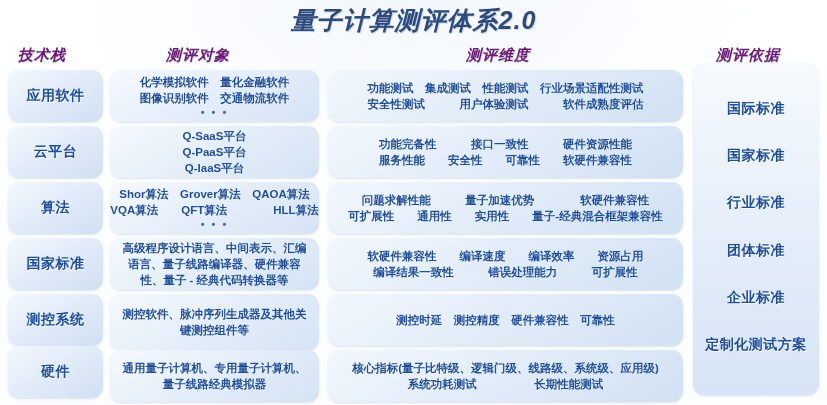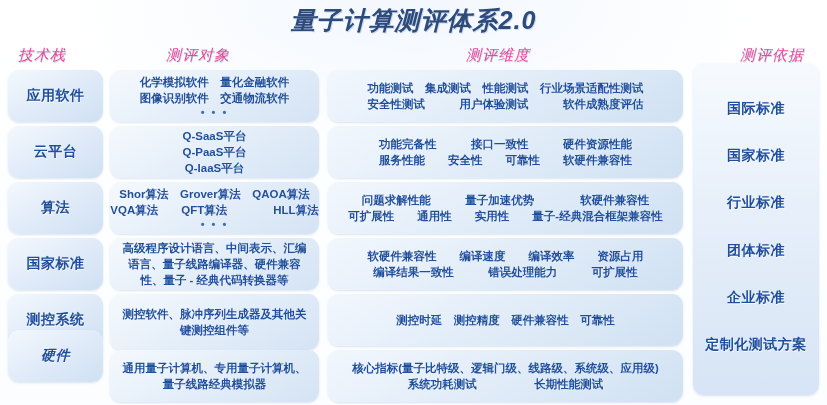--- a/index.html
+++ b/index.html
@@ -24,30 +24,30 @@
     position:absolute;left:0;top:4px;width:827px;
     text-align:center;
     font-size:25px;font-weight:bold;font-style:italic;
     letter-spacing:1px;
     color:#2d4a7a;
     text-shadow:1px 1px 0 #c9d8ec;
   }
 
   .col-head{
     position:absolute;
-    font-size:15px;font-weight:normal;font-style:italic;
-    color:#ec4899;
+    font-size:15px;font-weight:bold;font-style:italic;
+    color:#701a75;
     letter-spacing:1px;
     text-shadow:0.5px 0.5px 0 #cdd9ea;
     white-space:nowrap;
   }
   .ch1{left:18px;top:46px;}
   .ch2{left:166px;top:46px;}
   .ch3{left:466px;top:46px;}
-  .ch4{left:716px;top:46px;margin-left:24px;}
+  .ch4{left:716px;top:46px;}
 
   .card{
     position:absolute;
     border-radius:11px;
     background:linear-gradient(160deg,#eef5fc 0%,#dbe8f7 45%,#cddff2 100%);
     box-shadow:0 1px 2px rgba(80,110,150,0.18);
     display:flex;align-items:center;justify-content:center;
     box-sizing:border-box;
     text-align:center;
   }
@@ -109,21 +109,21 @@
   </div>
   <div class="card c1" style="left:8px;top:182px;width:95px;height:52px;">
     <span class="cat-label">算法</span>
   </div>
   <div class="card c1" style="left:8px;top:238px;width:95px;height:52px;">
     <span class="cat-label">国家标准</span>
   </div>
   <div class="card c1" style="left:8px;top:294px;width:95px;height:52px;">
     <span class="cat-label">测控系统</span>
   </div>
-  <div class="card c1" style="left:8px;top:330px;width:95px;height:52px;font-style:italic;">
+  <div class="card c1" style="left:8px;top:346px;width:95px;height:52px;">
     <span class="cat-label">硬件</span>
   </div>
 
   <div class="card c2 stack" style="left:110px;top:70px;width:209px;height:52px;">
     <span class="cell-line">化学模拟软件　量化金融软件</span>
     <span class="cell-line">图像识别软件　交通物流软件</span>
     <span class="ell">• • •</span>
   </div>
 
   <div class="card c2 stack" style="left:110px;top:126px;width:209px;height:52px;">

